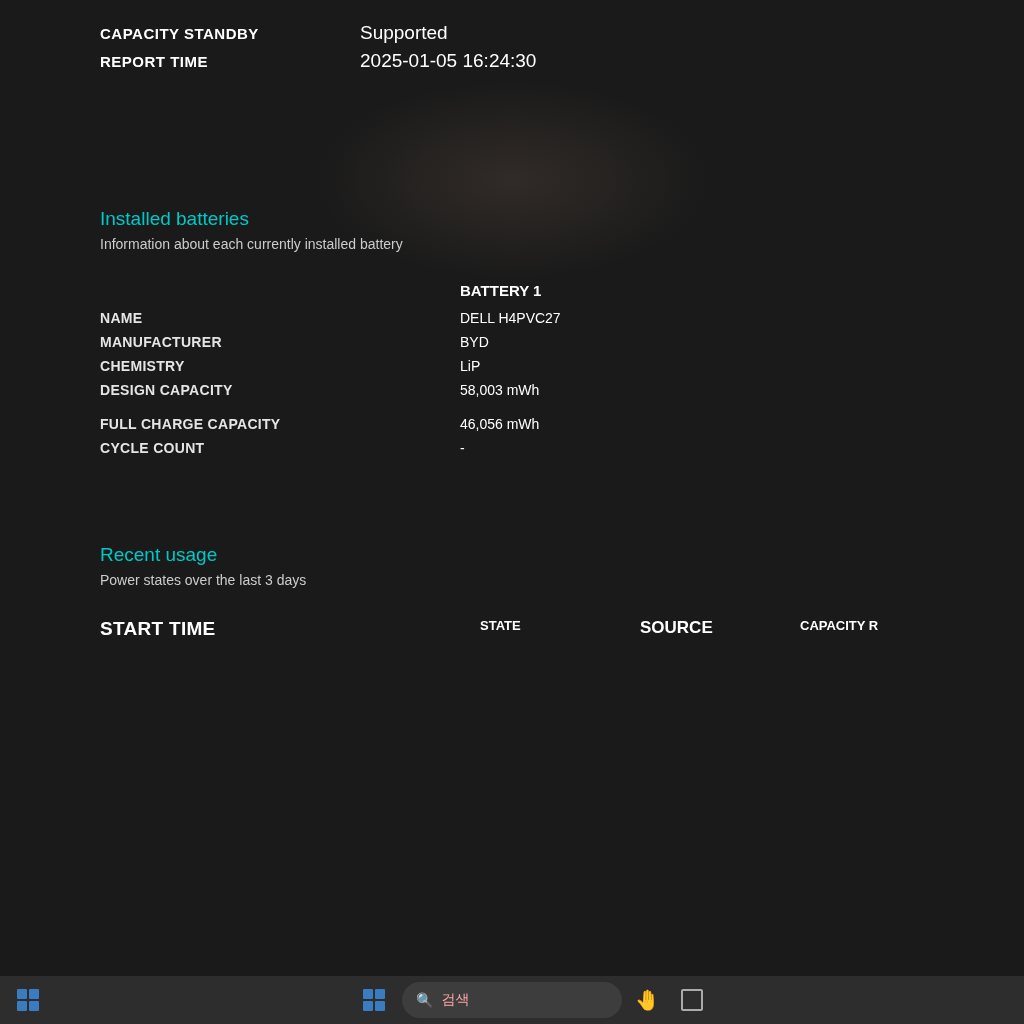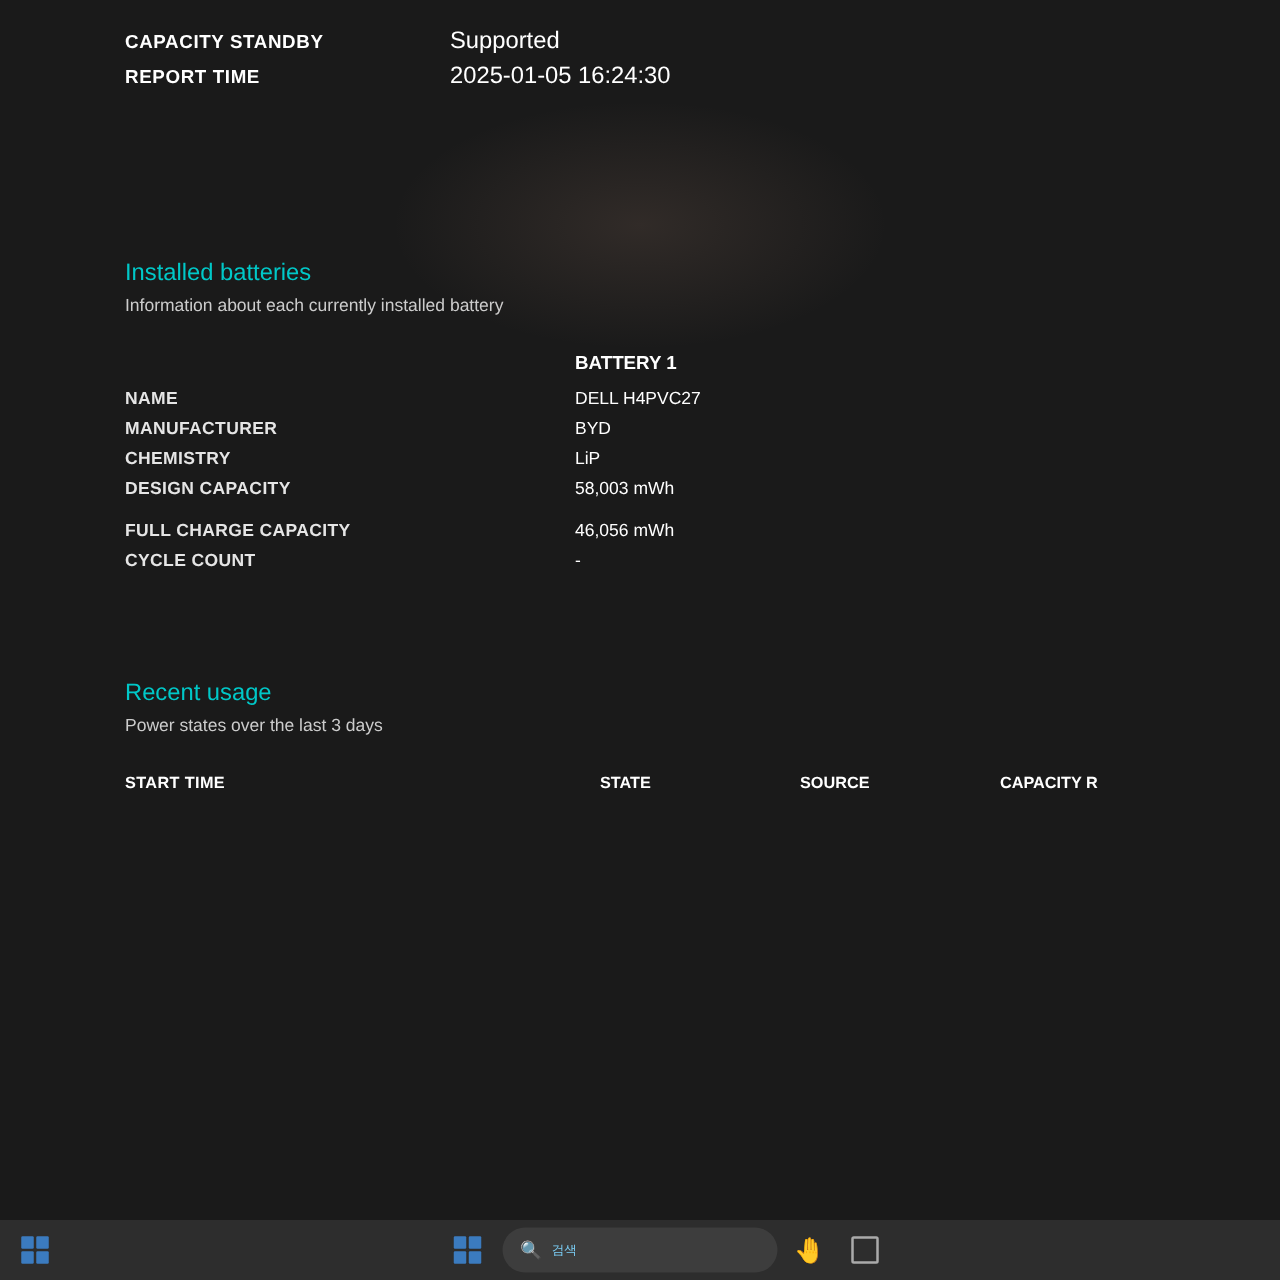--- a/index.html
+++ b/index.html
@@ -127,36 +127,36 @@
       margin-top: 0;
     }
 
     .recent-table-header {
       display: flex;
       margin-top: 20px;
       border-bottom: none;
     }
 
     .col-start-time {
-      font-size: 13px;
+      font-size: 19px;
       font-weight: 700;
       color: #ffffff;
       width: 380px;
       letter-spacing: 0.3px;
     }
 
     .col-state {
       font-size: 13px;
       font-weight: 700;
       color: #ffffff;
       width: 160px;
     }
 
     .col-source {
-      font-size: 13px;
+      font-size: 17px;
       font-weight: 700;
       color: #ffffff;
       width: 160px;
     }
 
     .col-capacity {
       font-size: 13px;
       font-weight: 700;
       color: #ffffff;
     }
@@ -200,22 +200,22 @@
       height: 36px;
       gap: 8px;
     }
 
     .search-icon-circle {
       font-size: 14px;
       color: #aaaaaa;
     }
 
     .search-text {
-      font-size: 10px;
-      color: #7dd3fc;
+      font-size: 14px;
+      color: #fca5a5;
     }
 
     .taskbar-icon-btn {
       width: 36px;
       height: 36px;
       display: flex;
       align-items: center;
       justify-content: center;
     }
 

